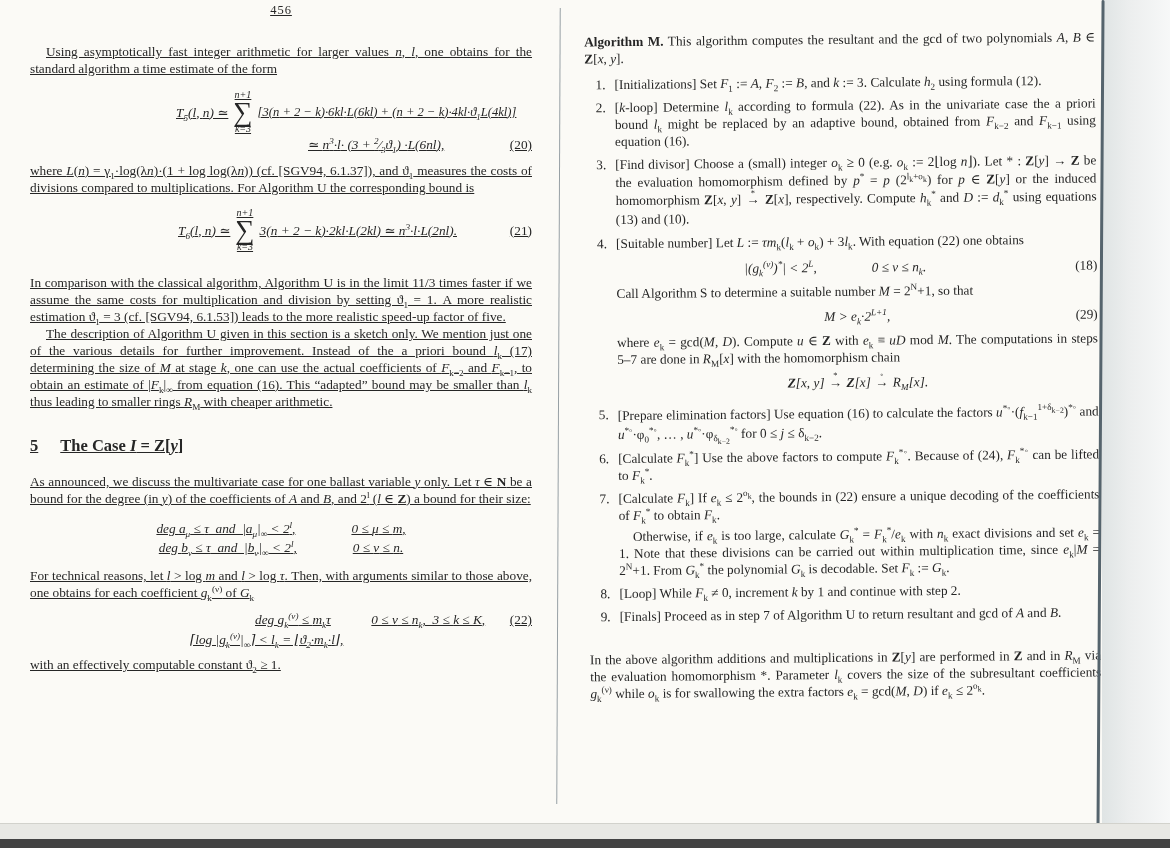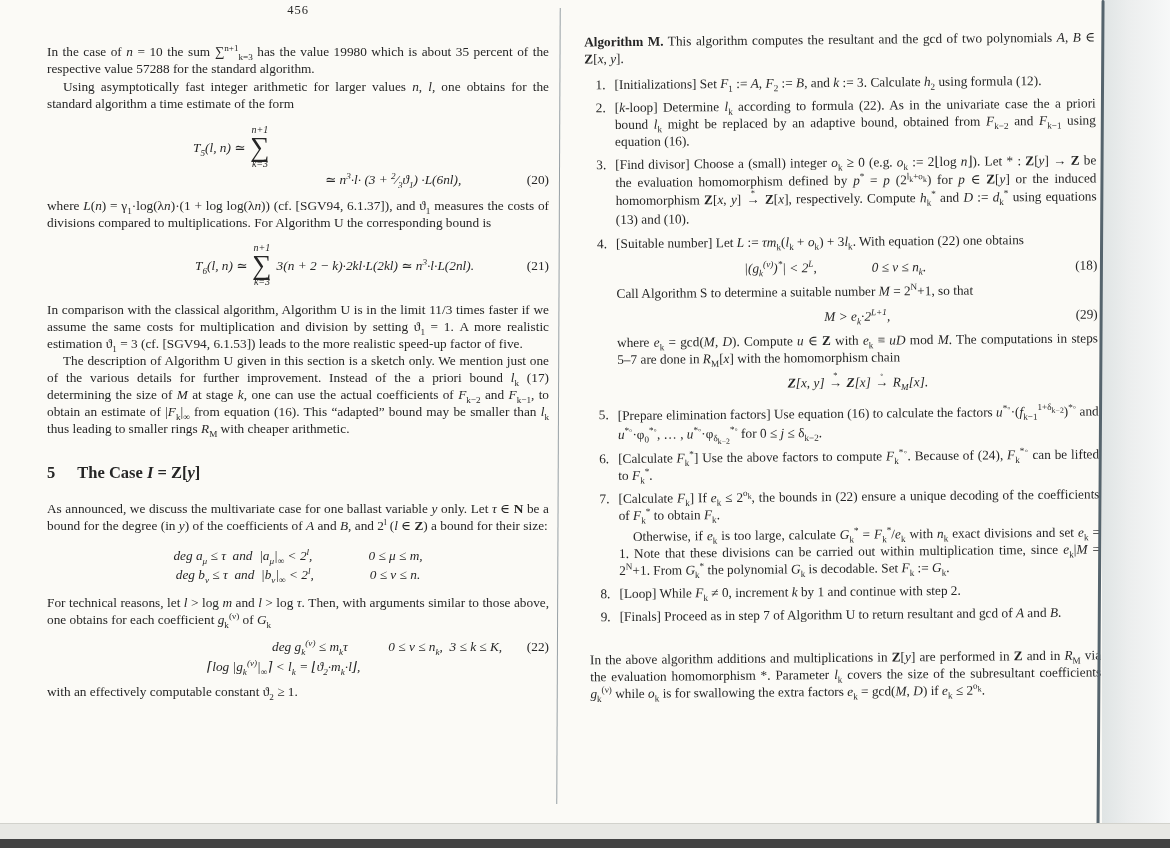--- a/index.html
+++ b/index.html
@@ -9,21 +9,21 @@
     font-family:"Liberation Serif","DejaVu Serif",serif;
     font-size:13.3px;line-height:17px;
   }
   sup,sub{line-height:0;font-size:69%;}
   sup sub, sub sub{font-size:85%;}
   i{font-style:italic;}
   p{margin:0;text-align:justify;}
   .indent{text-indent:16px;}
 
   .page{position:absolute;top:0;}
-  .page-left{left:47px;width:502px;}
+  .page-left{left:30px;width:502px;text-decoration:underline;}
   .page-right{left:584px;width:511px;transform:rotate(-0.55deg);transform-origin:40px 30px;}
 
   .pnum-left{ text-align:center;font-size:12.5px;letter-spacing:1px;margin-bottom:24px;padding-top:2px;}
   .pnum-right{position:absolute;left:1104px;top:-7px;font-size:12.5px;color:#9a9a98;}
 
   
   .eq{margin:9px 0 9px 0;}
   .eqmain{display:flex;align-items:center;padding-left:146px;}
   .eq21 .eqmain{padding-left:150px;}
   .lhs,.ebody{font-style:italic;white-space:nowrap;}
@@ -69,31 +69,31 @@
   .right-edge-line{position:absolute;left:1099px;top:0;width:3px;height:838px;background:#55646d;transform:rotate(0.35deg);border-radius:2px;}
   .bottom-strip-light{position:absolute;left:0;top:824px;width:1170px;height:15px;background:#e8e8e4;box-shadow:0 -1px 0 #d2d2cc;}
   .bottom-strip-dark{position:absolute;left:0;top:839px;width:1170px;height:9px;background:#434343;}
 </style>
 </head>
 <body>
 
 <div class="page page-left">
   <div class="pnum-left">456</div>
 
-  <p>In the case of <i>n</i> = 10 the sum ∑<sup>n+1</sup><sub>k=3</sub> has the value 19980 which is about 35 percent of the respective value 57288 for the standard algorithm.</p>
   <p class="indent" style="margin-top:1px;">Using asymptotically fast integer arithmetic for larger values <i>n</i>, <i>l</i>, one obtains for the standard algorithm a time estimate of the form</p>
 
   <div class="eq" style="margin-top:13px;">
     <div class="eqmain">
       <span class="lhs"><i>T</i><sub>5</sub>(<i>l</i>, <i>n</i>) ≃</span>
       <span class="bigsum">
         <span class="slim">n+1</span>
         <span class="sigma">∑</span>
         <span class="slim">k=3</span>
       </span>
+      <span class="ebody" style="font-size:12.6px;">[3(<i>n</i> + 2 − <i>k</i>)·6<i>kl</i>·<i>L</i>(6<i>kl</i>) + (<i>n</i> + 2 − <i>k</i>)·4<i>kl</i>·ϑ<sub>1</sub><i>L</i>(4<i>kl</i>)]</span>
     </div>
     <div class="eqrow2">
       <span class="ebody">≃ <i>n</i><sup>3</sup>·<i>l</i>· (3 + <sup>2</sup>⁄<sub>3</sub>ϑ<sub>1</sub>) ·<i>L</i>(6<i>nl</i>),</span>
       <span class="etag">(20)</span>
     </div>
   </div>
 
   <p style="margin-top:4px;">where <i>L</i>(<i>n</i>) = γ<sub>1</sub>·log(λ<i>n</i>)·(1 + log log(λ<i>n</i>)) (cf. [SGV94, 6.1.37]), and ϑ<sub>1</sub> measures the costs of divisions compared to multiplications. For Algorithm U the corresponding bound is</p>
 
   <div class="eq eq21" style="margin-top:12px;margin-bottom:10px;">
@@ -104,21 +104,21 @@
           <span class="slim">n+1</span>
           <span class="sigma">∑</span>
           <span class="slim">k=3</span>
         </span>
         <span class="ebody">3(<i>n</i> + 2 − <i>k</i>)·2<i>kl</i>·<i>L</i>(2<i>kl</i>) ≃ <i>n</i><sup>3</sup>·<i>l</i>·<i>L</i>(2<i>nl</i>).</span>
       </div>
       <span class="etag">(21)</span>
     </div>
   </div>
 
-  <p style="margin-top:14px;">In comparison with the classical algorithm, Algorithm U is in the limit 11/3 times faster if we assume the same costs for multiplication and division by setting ϑ<sub>1</sub> = 1. A more realistic estimation ϑ<sub>1</sub> = 3 (cf. [SGV94, 6.1.53]) leads to the more realistic speed-up factor of five.</p>
+  <p style="margin-top:22px;">In comparison with the classical algorithm, Algorithm U is in the limit 11/3 times faster if we assume the same costs for multiplication and division by setting ϑ<sub>1</sub> = 1. A more realistic estimation ϑ<sub>1</sub> = 3 (cf. [SGV94, 6.1.53]) leads to the more realistic speed-up factor of five.</p>
   <p class="indent">The description of Algorithm U given in this section is a sketch only. We mention just one of the various details for further improvement. Instead of the a priori bound <i>l</i><sub>k</sub> (17) determining the size of <i>M</i> at stage <i>k</i>, one can use the actual coefficients of <i>F</i><sub>k−2</sub> and <i>F</i><sub>k−1</sub>, to obtain an estimate of |<i>F</i><sub>k</sub>|<sub>∞</sub> from equation (16). This “adapted” bound may be smaller than <i>l</i><sub>k</sub> thus leading to smaller rings <i>R</i><sub>M</sub> with cheaper arithmetic.</p>
 
   <div class="sec">
     <span>5</span>
     <span>The Case <b><i>I</i></b> = <b>Z</b>[<b><i>y</i></b>]</span>
   </div>
 
   <p>As announced, we discuss the multivariate case for one ballast variable <i>y</i> only. Let <i>τ</i> ∈ <b>N</b> be a bound for the degree (in <i>y</i>) of the coefficients of <i>A</i> and <i>B</i>, and 2<sup>l</sup> (<i>l</i> ∈ <b>Z</b>) a bound for their size:</p>
 
   <div class="bounds">

